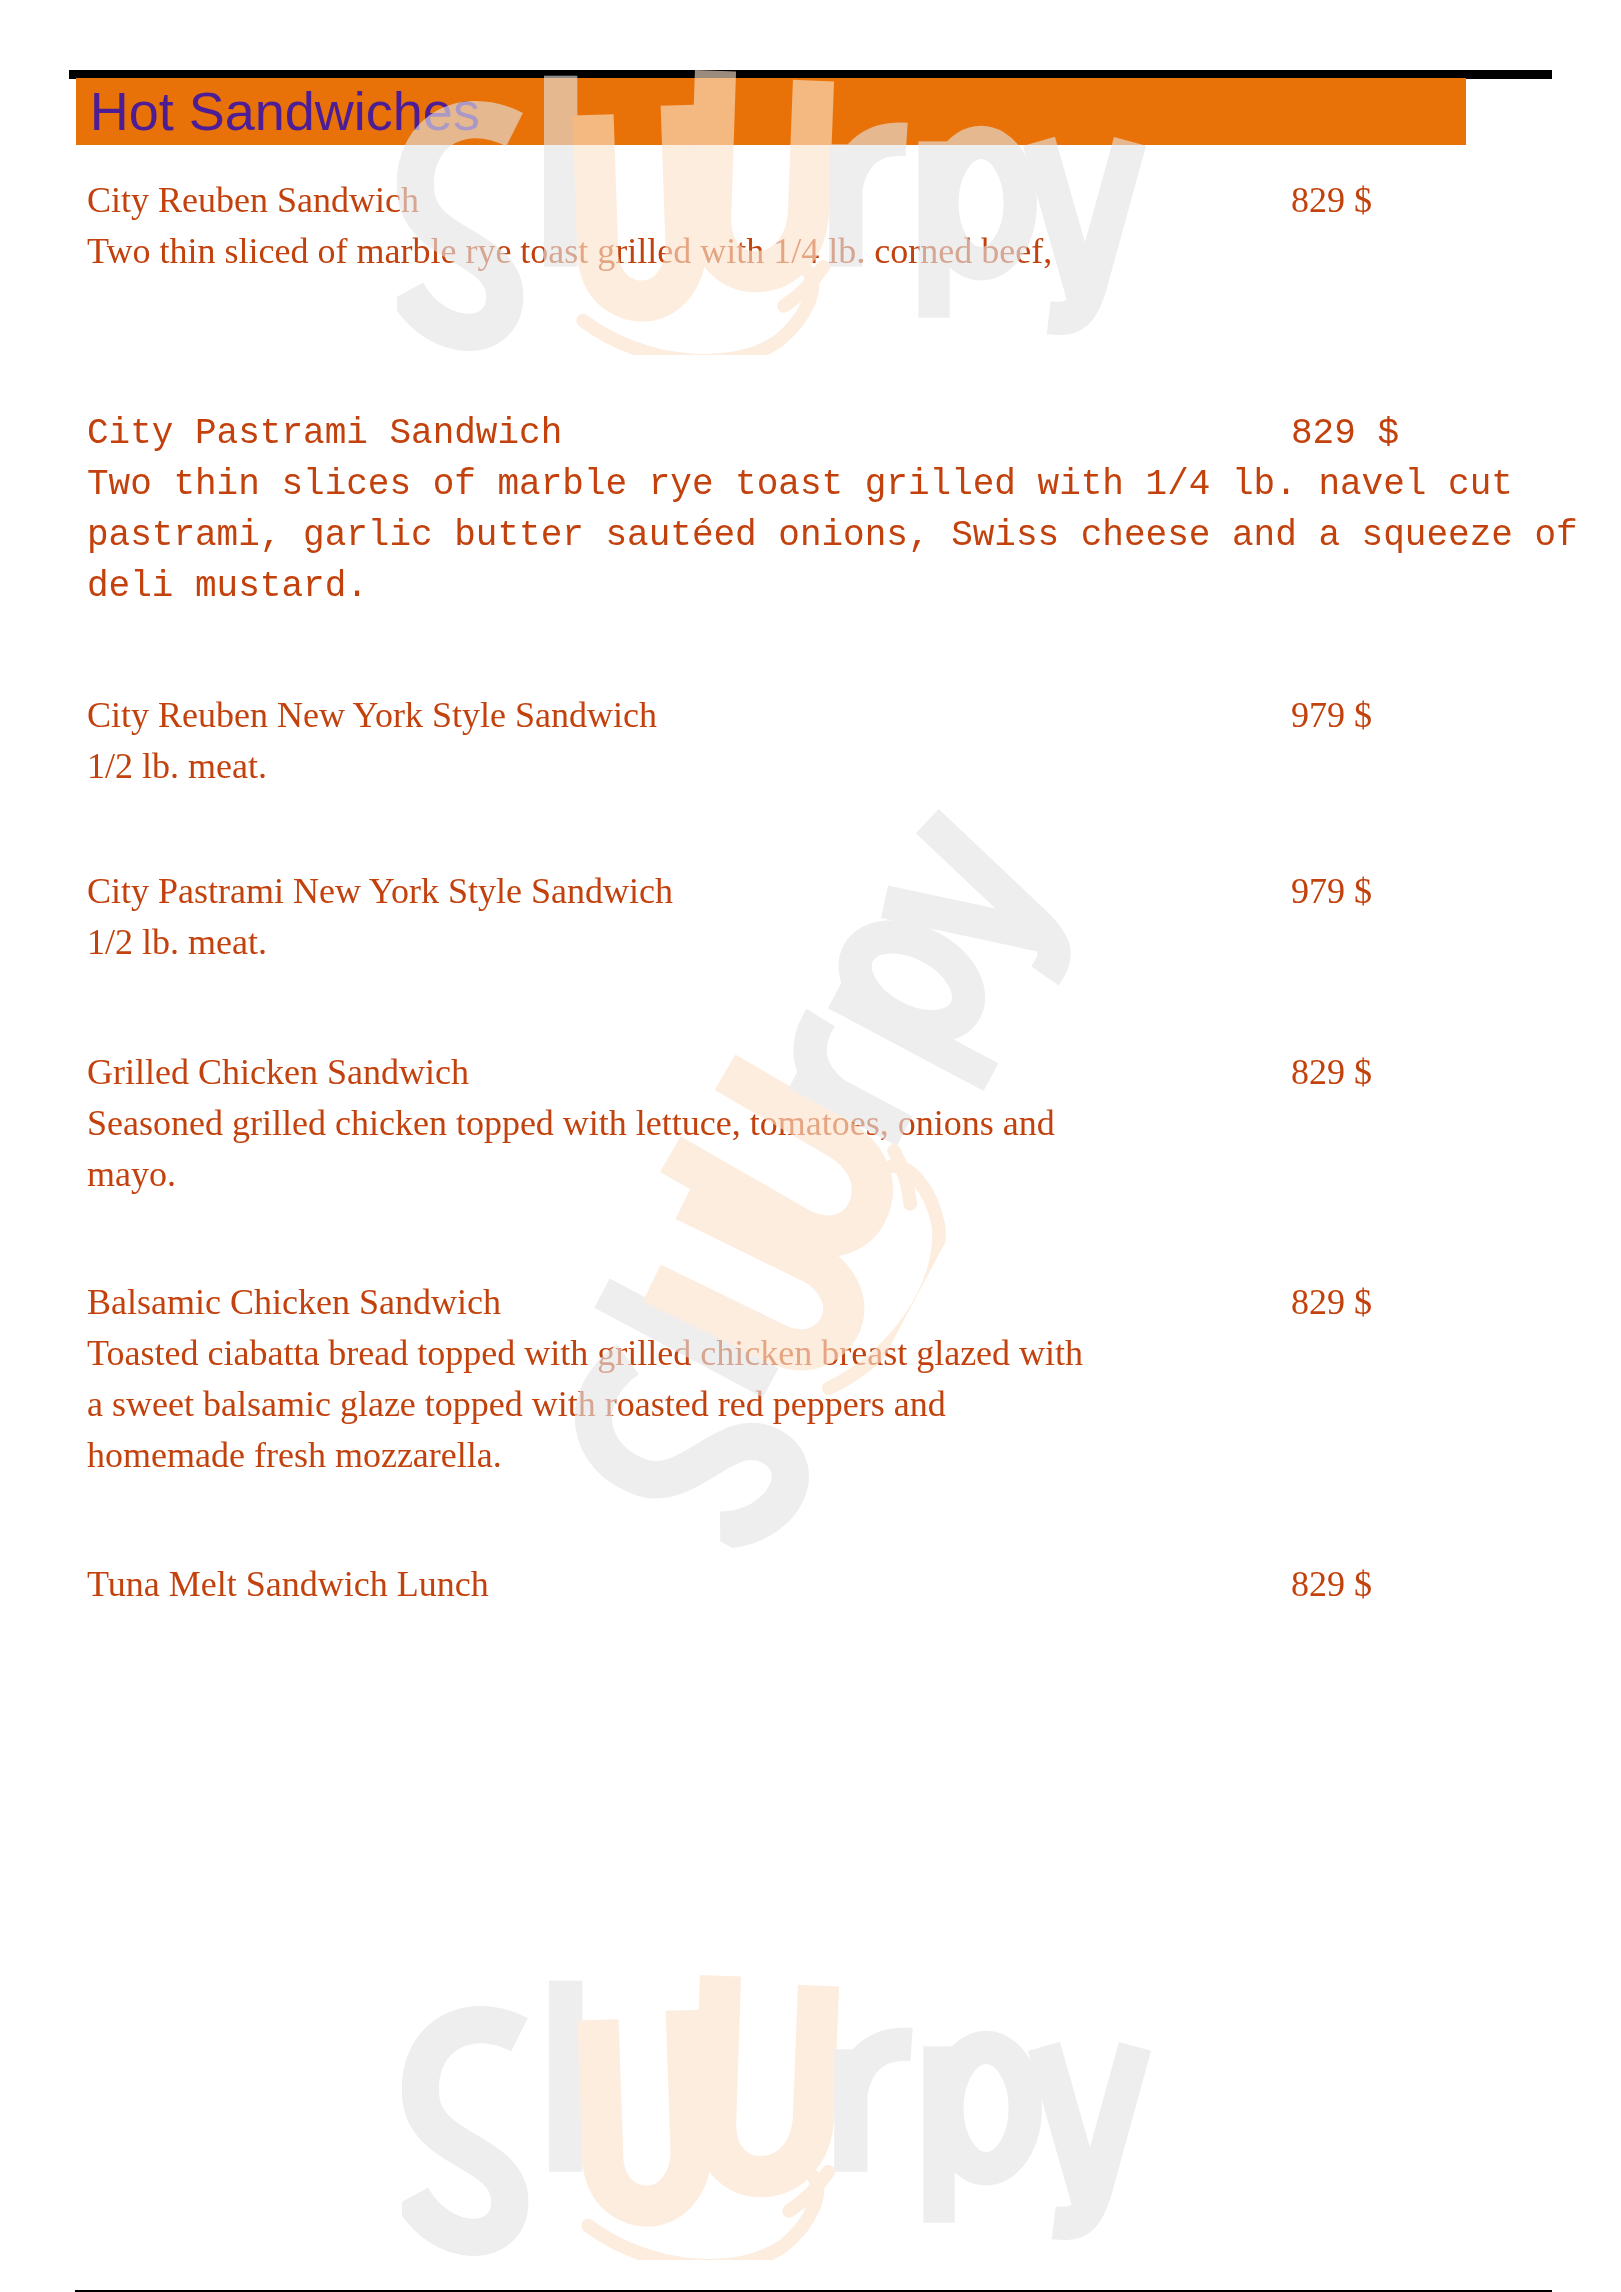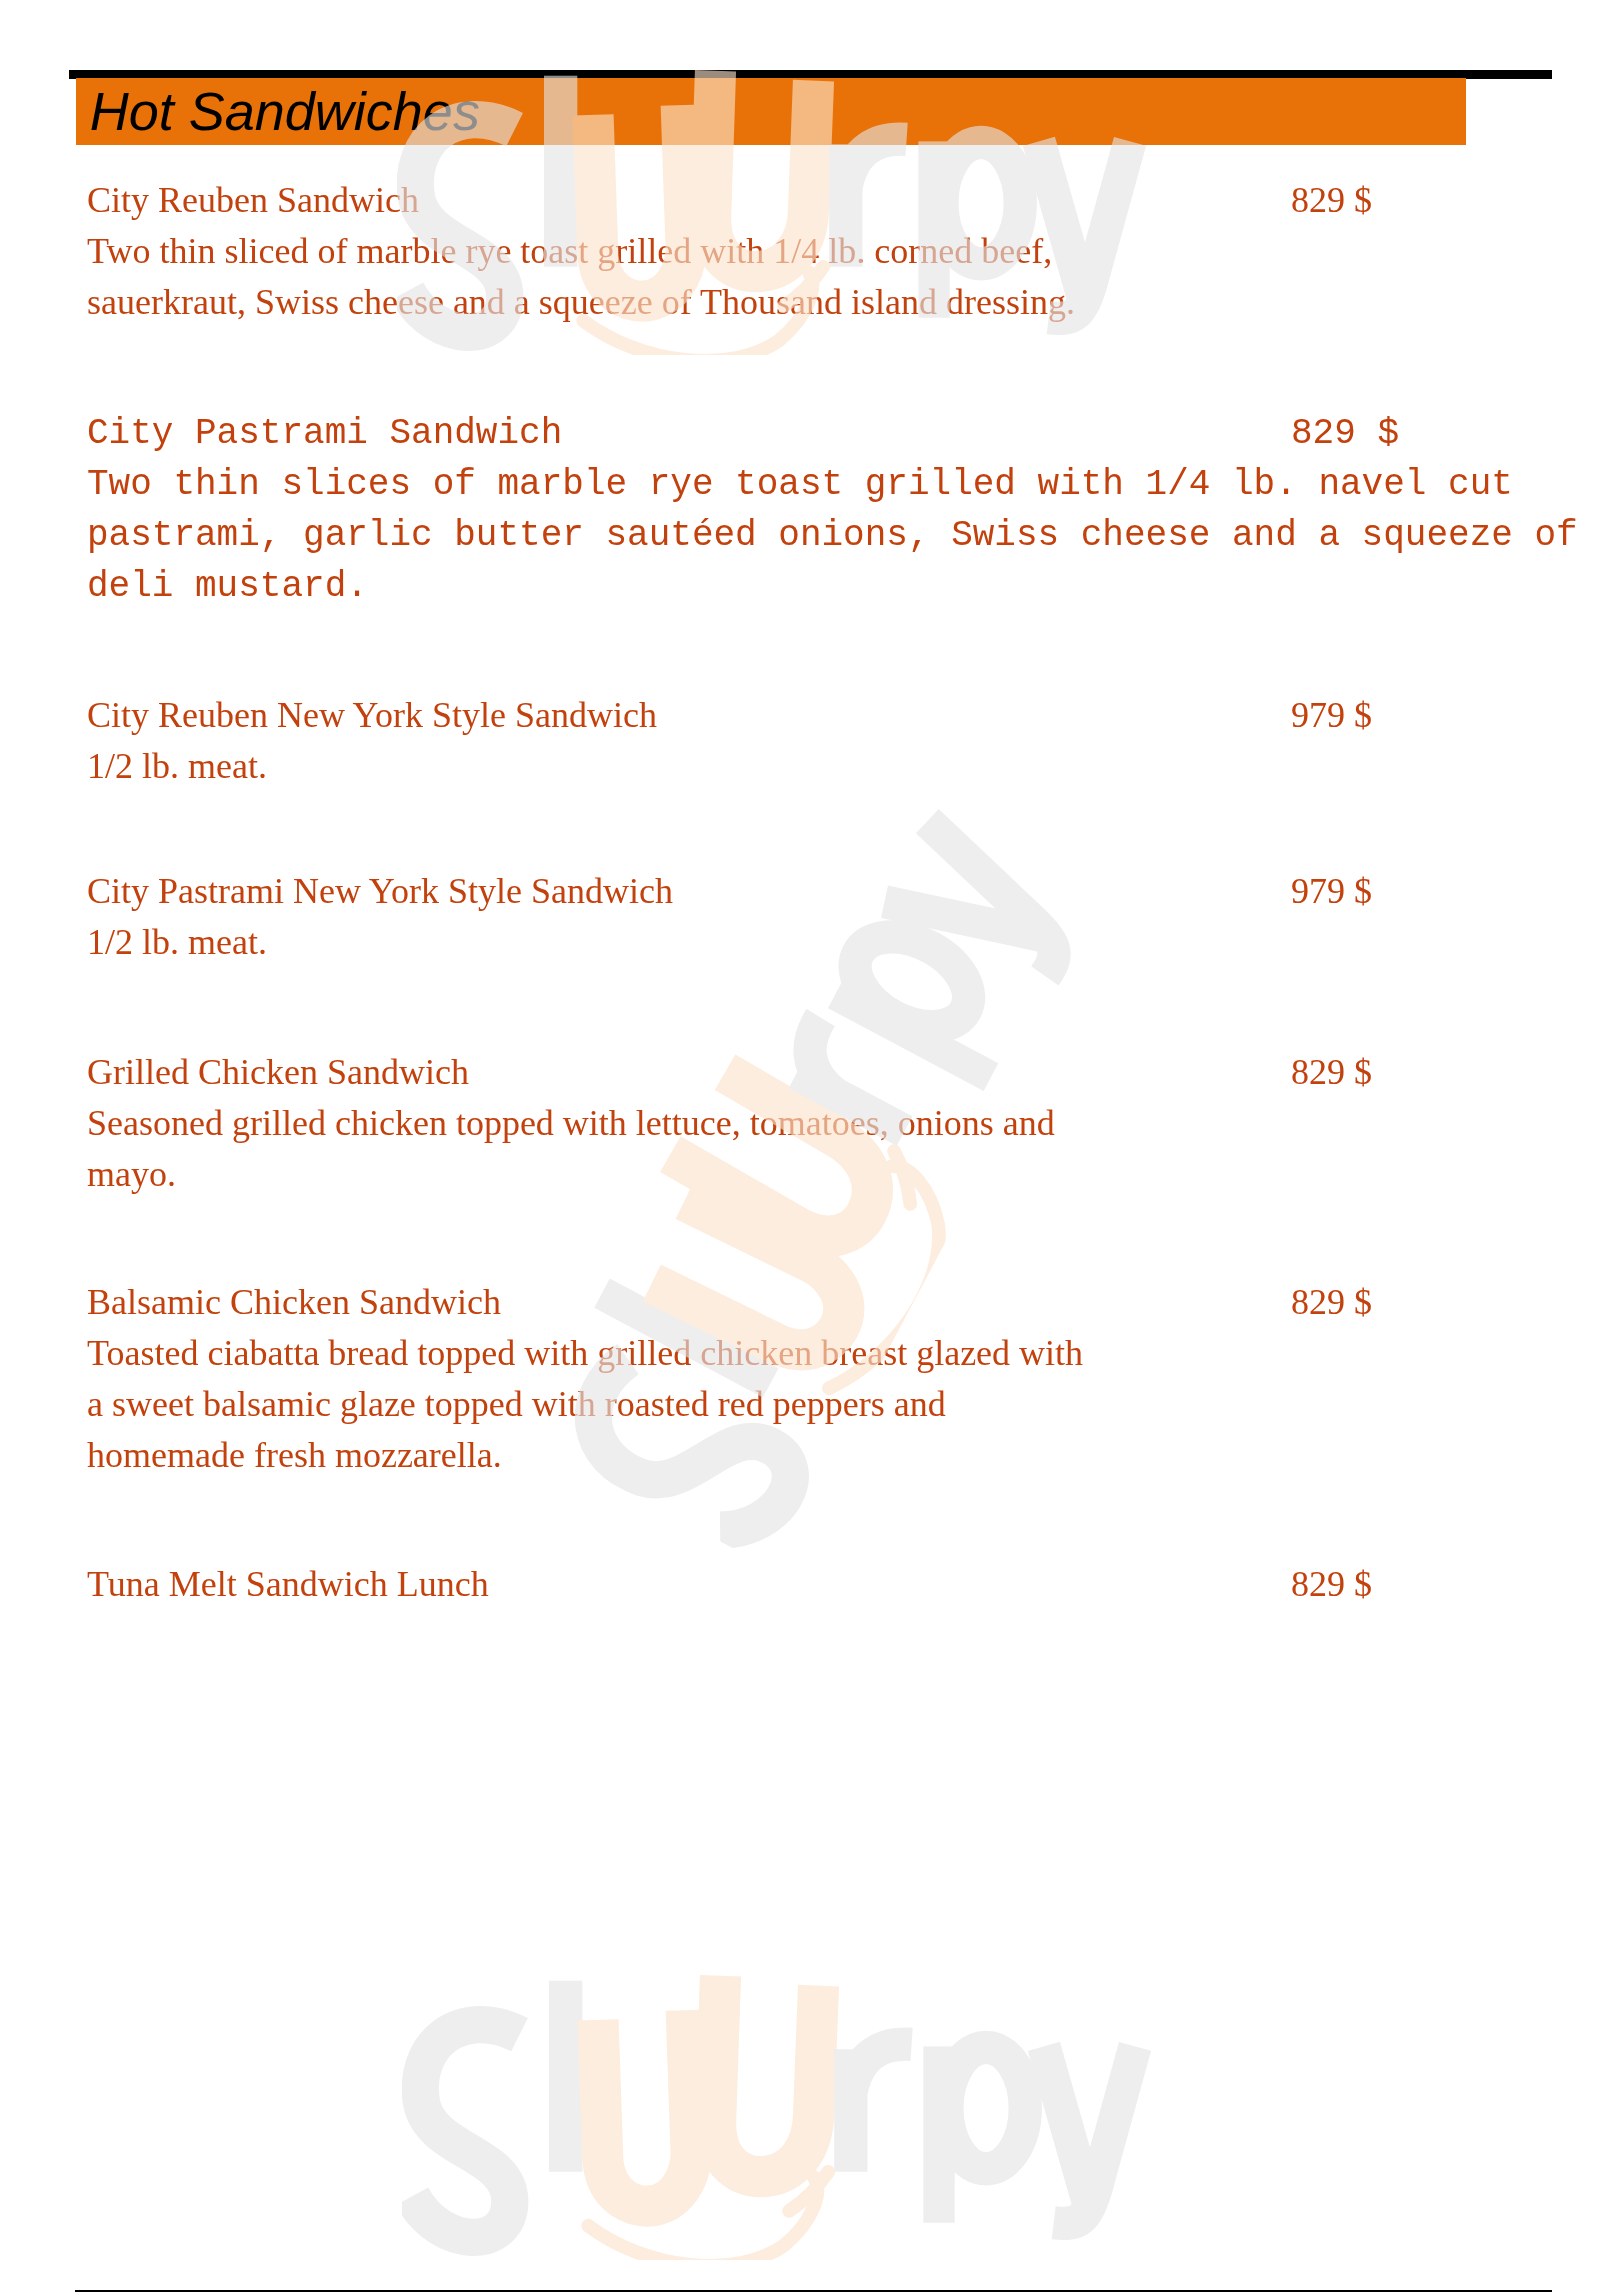--- a/index.html
+++ b/index.html
@@ -16,29 +16,28 @@
   .item-name { display: block; white-space: nowrap; }
   .item-price { position: absolute; left: 1204px; top: 0; white-space: nowrap; }
   .item-desc { display: block; }
   .item-desc span { display: block; white-space: nowrap; }
 </style>
 </head>
 <body>
 
 <div class="rule-top"></div>
 <div class="section-bar" id="sectionBar" style="background: rgb(233, 114, 8);">
-  <span class="section-title" style="color: #000000; font-style: italic;">Hot Sandwiches</span>
+  <span class="section-title" style="color: #4c1d95;">Hot Sandwiches</span>
 </div>
 
 <div class="item" style="top:175px;">
   <span class="item-name">City Reuben Sandwich</span>
   <span class="item-price">829 $</span>
   <span class="item-desc">
     <span>Two thin sliced of marble rye toast grilled with 1/4 lb. corned beef,</span>
-    <span>sauerkraut, Swiss cheese and a squeeze of Thousand island dressing.</span>
   </span>
 </div>
 
 <div class="item" style="top:408px;font-family:Liberation Mono, monospace;">
   <span class="item-name">City Pastrami Sandwich</span>
   <span class="item-price">829 $</span>
   <span class="item-desc">
     <span>Two thin slices of marble rye toast grilled with 1/4 lb. navel cut</span>
     <span>pastrami, garlic butter sautéed onions, Swiss cheese and a squeeze of</span>
     <span>deli mustard.</span>

